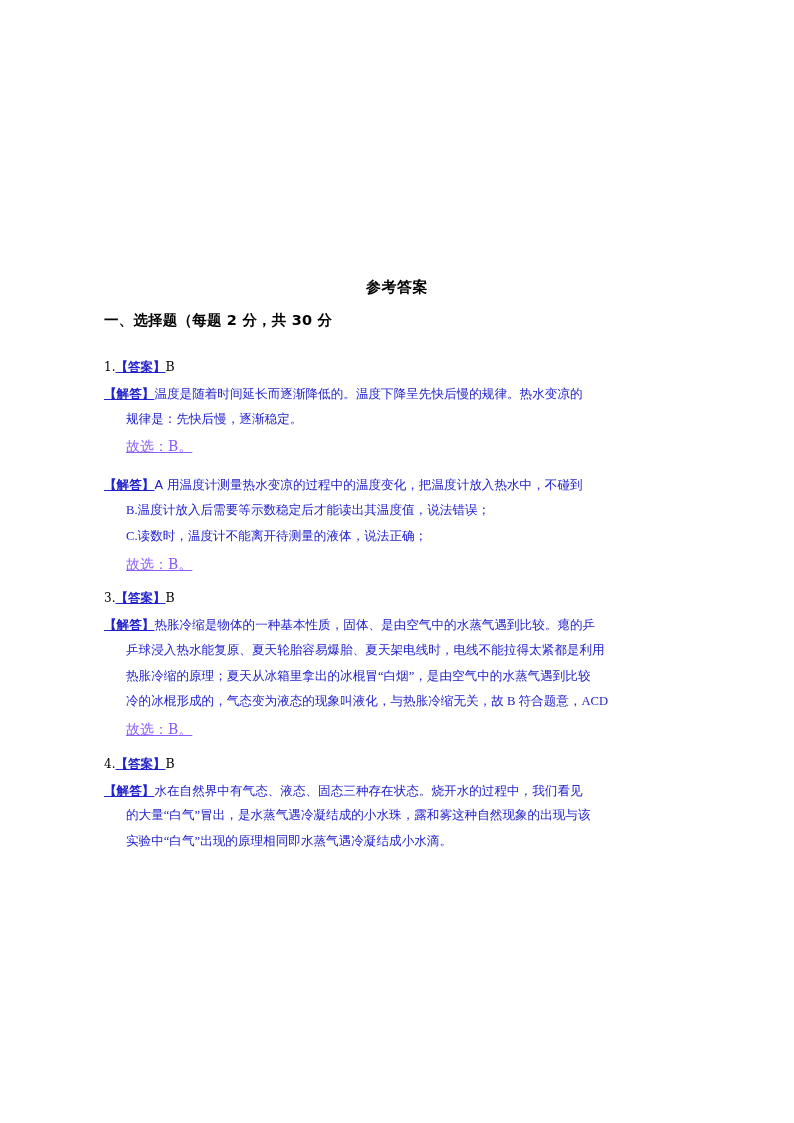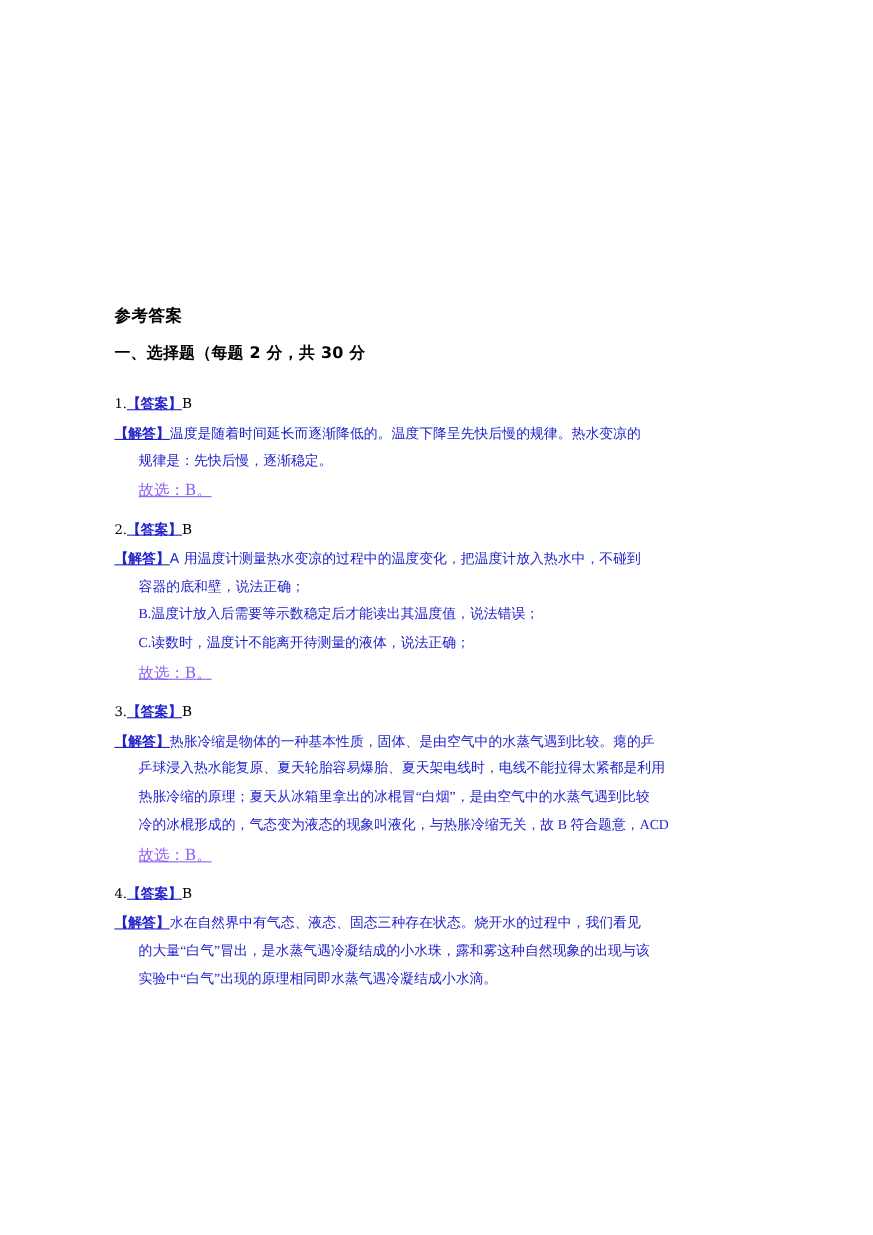--- a/index.html
+++ b/index.html
@@ -17,21 +17,21 @@
     position: relative;
     width: 794px;
     height: 1123px;
     box-sizing: border-box;
     padding: 0 104px 0 104px;
   }
   .spacer-top {
     height: 278px;
   }
   .doc-title {
-    text-align: left;
+    text-align: center;
     font-size: 15px;
     font-weight: bold;
     letter-spacing: 0.5px;
     margin: 0 0 14px 0;
     color: #000;
   }
   .section-head {
     font-size: 14.5px;
     font-weight: bold;
     margin: 0 0 28px 0;
@@ -100,26 +100,22 @@
       <span class="qnum">1.</span><span class="tag">【答案】</span><span class="ansval">B</span>
     </div>
     <div class="exp">
       <p><span class="tag">【解答】</span><span>温度是随着时间延长而逐渐降低的。温度下降呈先快后慢的规律。热水变凉的</span></p>
       <p class="indent"><span>规律是：先快后慢，逐渐稳定。</span></p>
       <p class="choose"><span>故选：</span><span class="latin">B</span><span>。</span></p>
     </div>
   </div>
 
   <div class="qblock">
-    <div class="ans-line">
-      <span class="qnum">2.</span><span class="tag">【答案】</span><span class="ansval">B</span>
-    </div>
     <div class="exp">
       <p><span class="tag">【解答】</span><span>A 用温度计测量热水变凉的过程中的温度变化，把温度计放入热水中，不碰到</span></p>
-      <p class="indent"><span>容器的底和壁，说法正确；</span></p>
       <p class="indent"><span>B.温度计放入后需要等示数稳定后才能读出其温度值，说法错误；</span></p>
       <p class="indent"><span>C.读数时，温度计不能离开待测量的液体，说法正确；</span></p>
       <p class="choose"><span>故选：</span><span class="latin">B</span><span>。</span></p>
     </div>
   </div>
 
   <div class="qblock">
     <div class="ans-line">
       <span class="qnum">3.</span><span class="tag">【答案】</span><span class="ansval">B</span>
     </div>

